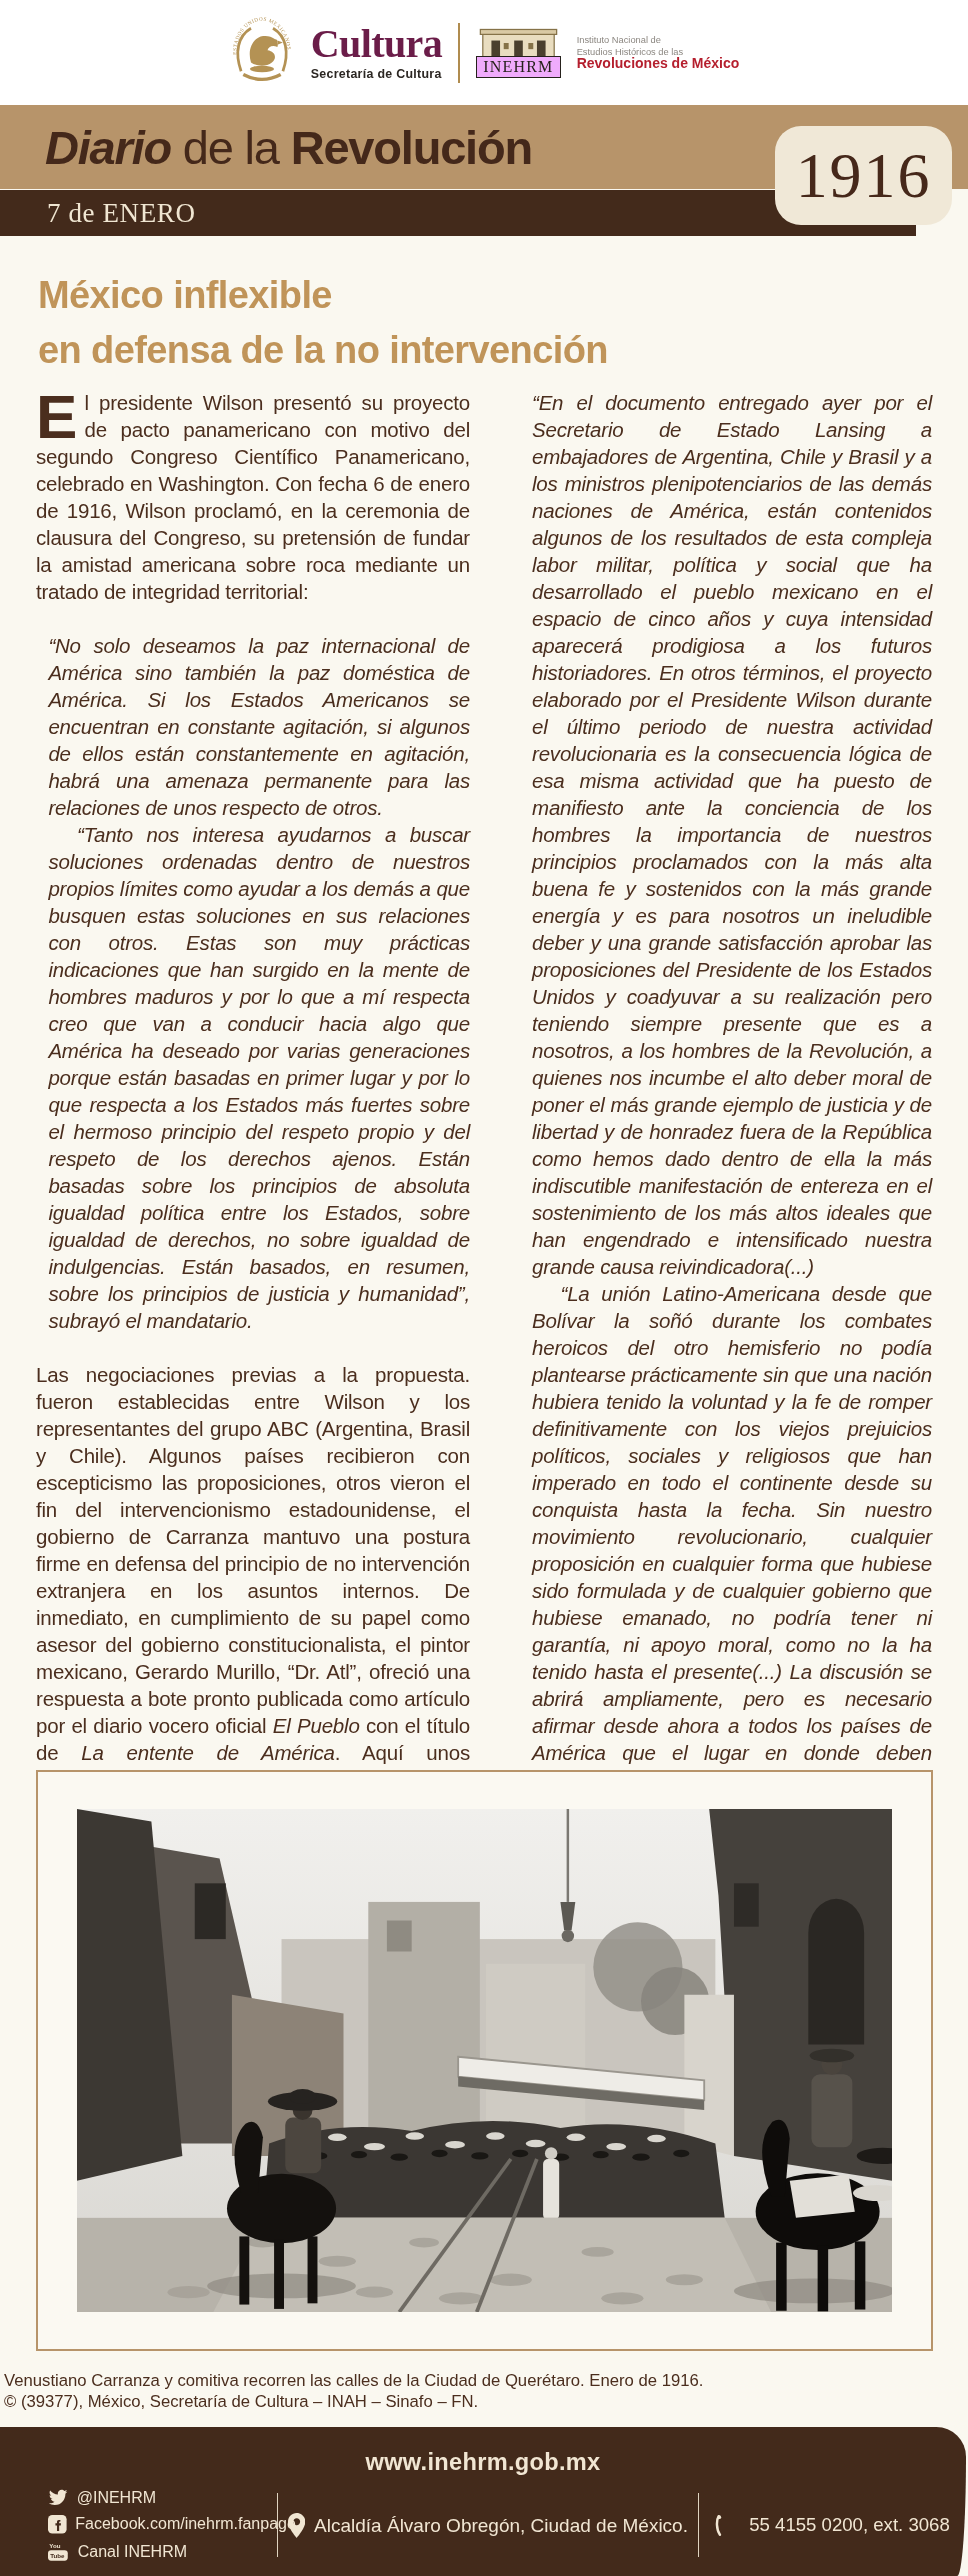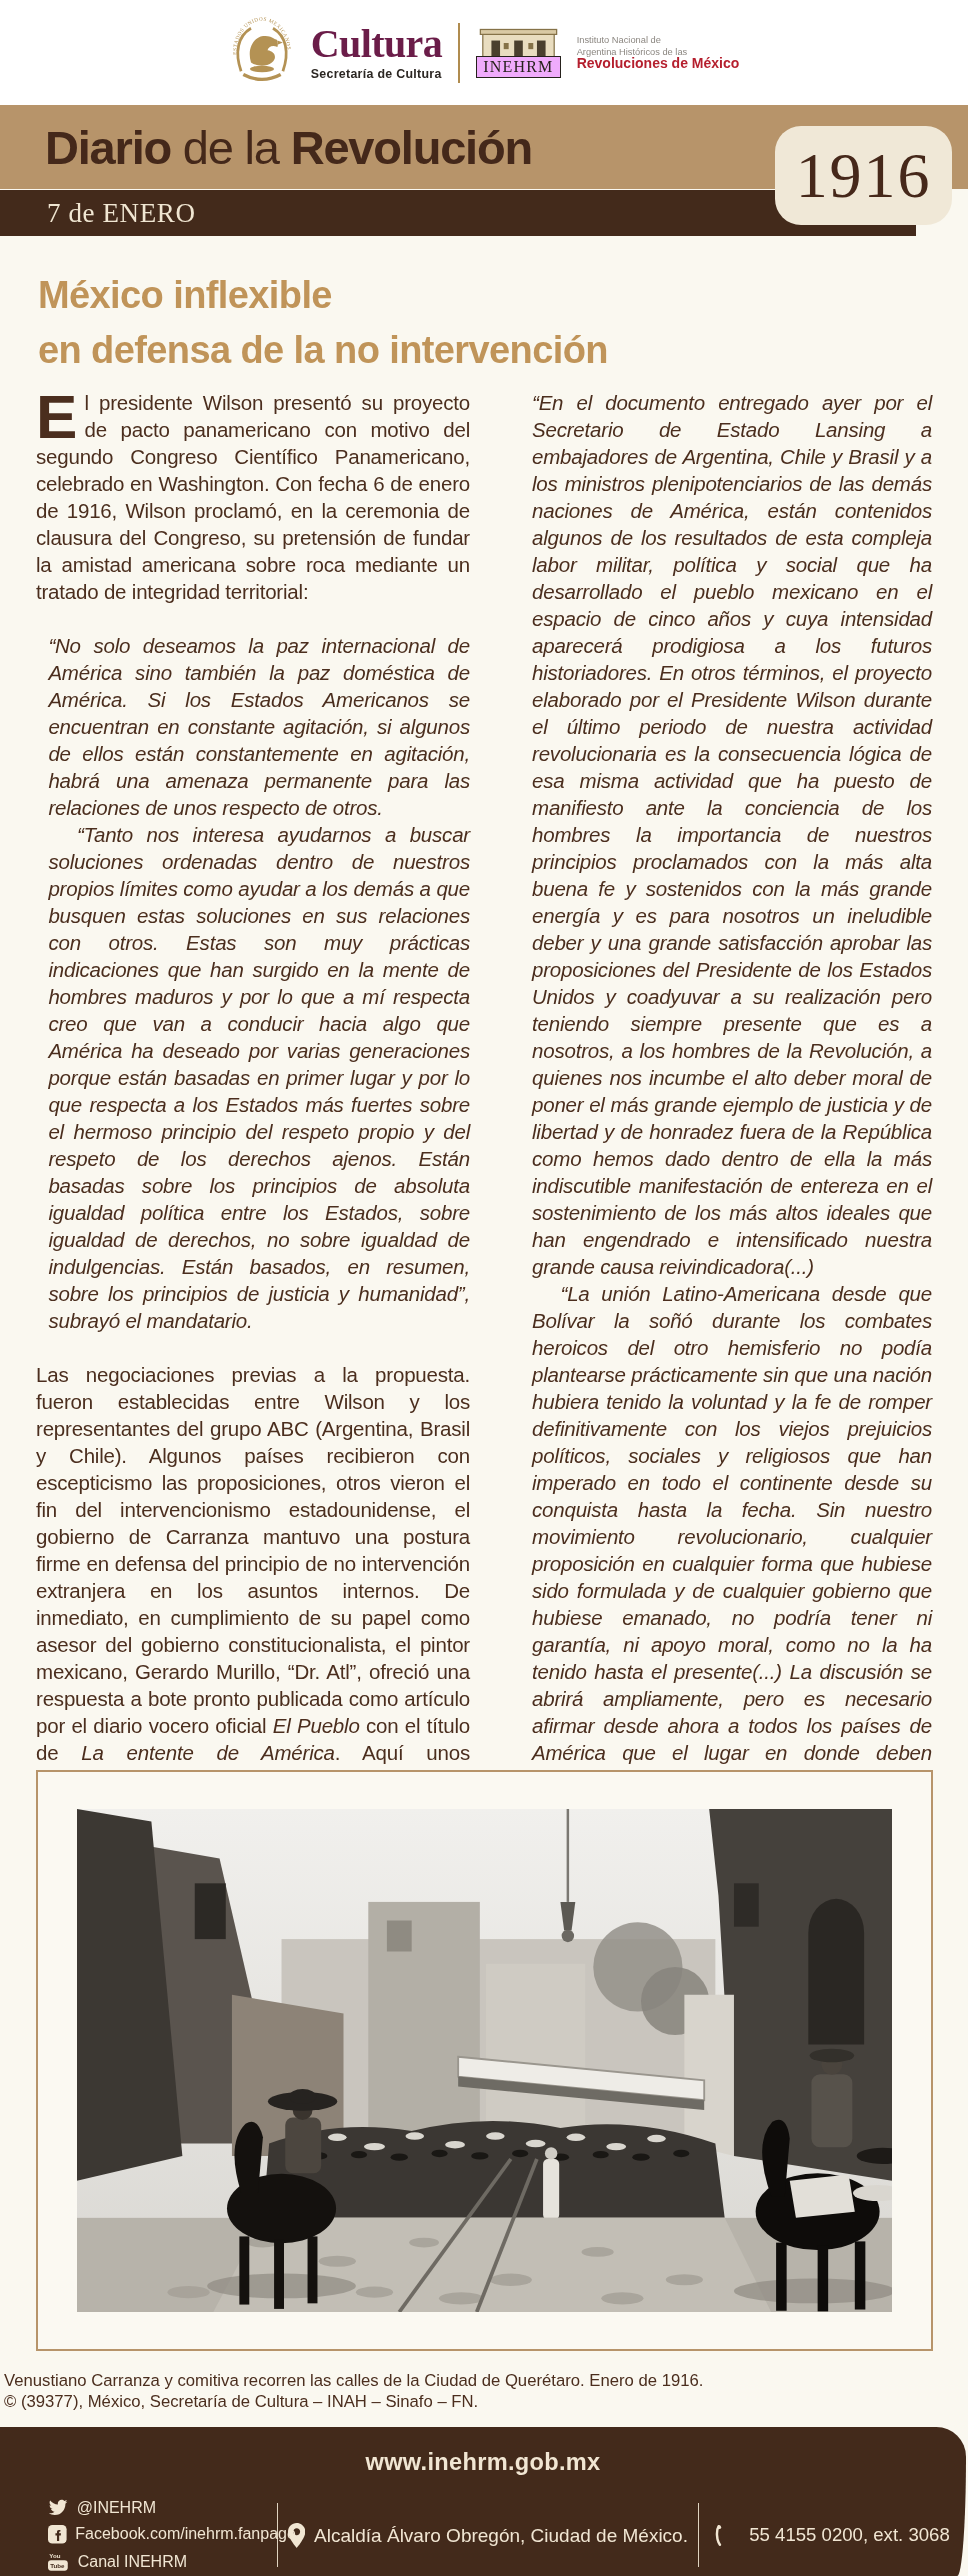--- a/index.html
+++ b/index.html
@@ -14,21 +14,21 @@
   .cultura-sub{font-size:12.4px;font-weight:700;color:#2c2723;margin-top:3.7px;letter-spacing:0.3px;}
   .gold-divider{width:1.9px;height:60px;background:#b08c4f;}
   .inehrm-logo{display:flex;flex-direction:column;align-items:center;}
   .inehrm-box{border:1.9px solid #26211c;padding:1.2px 6.2px;font-family:"Liberation Serif",serif;font-size:16px;letter-spacing:1.2px;color:#26211c;margin-top:-2.5px;background:#f0abfc;}
   .inehrm-lines{display:flex;flex-direction:column;font-size:9.3px;line-height:11.8px;color:#8c8781;}
   .inehrm-lines .red{color:#b51f2e;font-weight:700;font-size:14px;}
 
   
   .band-tan{position:absolute;top:105px;left:0;width:968px;height:84px;background:#b7946a;display:flex;align-items:center;}
   .band-tan h1{margin:0 0 0 45px;font-size:47px;line-height:47px;color:#44281a;letter-spacing:-1.2px;font-weight:400;}
-  .band-tan .diario{font-weight:700;}
+  .band-tan .diario{font-weight:700;font-style:italic;}
   .band-tan .revolucion{font-weight:700;}
   .band-dark{position:absolute;top:190px;left:0;width:916px;height:46px;background:#432a1b;display:flex;align-items:center;}
   .band-dark span{margin-left:47px;font-family:"Liberation Serif",serif;font-size:27px;color:#f0e6d2;letter-spacing:0.6px;}
   .badge-1916{position:absolute;top:126px;left:775px;width:177px;height:99px;background:#f0e8d7;border-radius:26px;
               display:flex;align-items:center;justify-content:center;font-family:"Liberation Serif",serif;
               font-size:64px;color:#46281a;letter-spacing:1.9px;z-index:3;}
 
   
   .headline{position:absolute;top:268px;left:38px;margin:0;font-size:38px;line-height:55px;font-weight:700;
             letter-spacing:-0.6px;color:#c09459;}
@@ -50,21 +50,21 @@
                border:2.5px solid #b7946a;background:#fbf9f2;display:flex;align-items:center;justify-content:center;}
   .photo-frame svg{width:815px;height:503px;display:block;}
 
   .caption{position:absolute;top:2366px;left:0;width:769px;margin:4px;
            font-size:16.7px;line-height:21px;color:#4b2e1e;}
 
   
   .footer{position:absolute;top:2427px;left:0;width:966px;height:149px;background:#432a1b;color:#f1e6d3;
           border-top-right-radius:37px;border-bottom-right-radius:11px 149px;}
   .site{margin-top:22px;text-align:center;font-size:23.6px;font-weight:700;letter-spacing:0.3px;}
-  .footer-row{position:absolute;top:72px;left:0;right:0;display:flex;align-items:center;}
+  .footer-row{position:absolute;top:62px;left:0;right:0;display:flex;align-items:center;}
   .social{list-style:none;margin:0;padding:0 0 0 48px;width:229px;display:flex;flex-direction:column;gap:8px;}
   .social li{display:flex;align-items:center;gap:8.7px;font-size:16px;}
   .vdiv{width:1.2px;height:64px;background:#f1e6d3;opacity:.9;}
   .address{flex:1;display:flex;align-items:center;justify-content:center;gap:8.7px;font-size:19px;line-height:27px;text-align:center;}
   .phone{width:267px;display:flex;align-items:center;justify-content:center;gap:18px;font-size:18.6px;}
   .icon{flex:0 0 auto;}
 </style>
 </head>
 <body>
 
@@ -99,21 +99,21 @@
           <rect x="20" y="22" width="14" height="28" fill="#4a3f2e"></rect>
           <rect x="57" y="22" width="14" height="28" fill="#4a3f2e"></rect>
           <rect x="94" y="22" width="14" height="28" fill="#4a3f2e"></rect>
           <rect x="40" y="26" width="8" height="10" fill="#857248"></rect>
           <rect x="80" y="26" width="8" height="10" fill="#857248"></rect>
         </svg>
         <div class="inehrm-box">INEHRM</div>
       </div>
       <div class="inehrm-lines">
         <span>Instituto Nacional de</span>
-        <span>Argentina Históricos de las</span>
+        <span>Estudios Históricos de las</span>
         <span class="red">Revoluciones de México</span>
       </div>
     </div>
   </header>
 
   <div class="band-tan">
     <h1><span class="diario">Diario</span><span> de la </span><span class="revolucion">Revolución</span></h1>
   </div>
   <div class="band-dark">
     <span>7 de ENERO</span>

